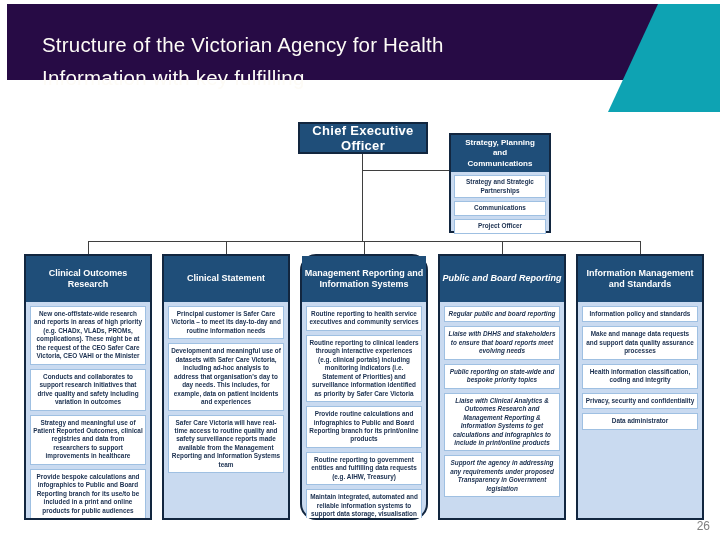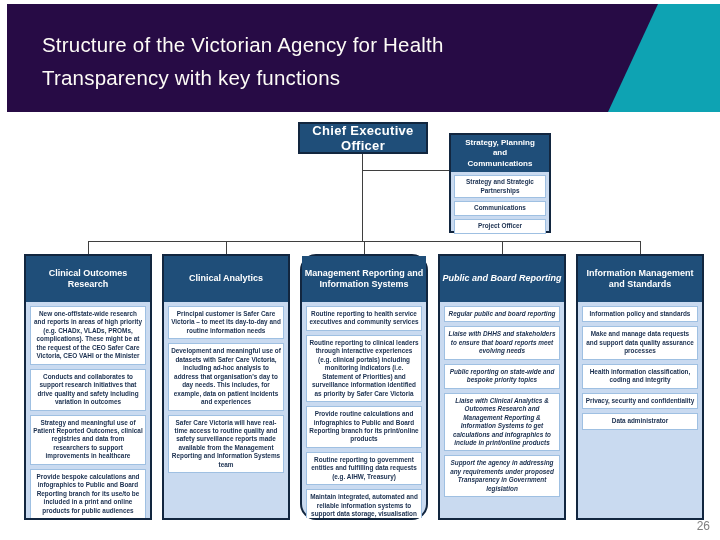--- a/index.html
+++ b/index.html
@@ -3,21 +3,21 @@
 <meta charset="utf-8">
 <style>
   html,body { margin:0; padding:0; }
   body {
     width:720px; height:540px; position:relative; overflow:hidden;
     background:#ffffff;
     font-family:"Liberation Sans", sans-serif;
   }
   
   .header-band {
-    position:absolute; left:7px; top:4px; width:713px; height:108px;
+    position:absolute; left:7px; top:4px; width:713px; height:76px;
     background:#270b45;
   }
   .teal-shape {
     position:absolute; left:0; top:0; width:713px; height:108px;
     background:#0ea3b3;
     clip-path:polygon(651px 0, 713px 0, 713px 108px, 601px 108px);
   }
   .slide-title {
     position:absolute; left:35px; top:24px; color:#fdfbf6;
     font-size:20.5px; line-height:33px; letter-spacing:0.2px;
@@ -70,21 +70,21 @@
     position:absolute; right:10px; top:519px; color:#7f7f7f; font-size:12px;
   }
 </style>
 </head>
 <body>
 
 <div class="header-band">
   <div class="teal-shape"></div>
   <div class="slide-title">
     <div>Structure of the Victorian Agency for Health</div>
-    <div>Transparency with key functions</div>
+    <div>Information with key fulfilling</div>
   </div>
 </div>
 
 <div class="line" style="left:362px; top:154px; width:1px; height:87px;"></div>
 <div class="line" style="left:362px; top:170px; width:87px; height:1px;"></div>
 <div class="line" style="left:88px; top:241px; width:553px; height:1px;"></div>
 <div class="line" style="left:88px; top:241px; width:1px; height:13px;"></div>
 <div class="line" style="left:226px; top:241px; width:1px; height:13px;"></div>
 <div class="line" style="left:364px; top:241px; width:1px; height:13px;"></div>
 <div class="line" style="left:502px; top:241px; width:1px; height:13px;"></div>
@@ -105,21 +105,21 @@
   <div class="col-header">Clinical Outcomes Research</div>
   <div class="col-body">
     <div class="item-box">New one-off/state-wide research and reports in areas of high priority (e.g. CHADx, VLADs, PROMs, complications). These might be at the request of the CEO Safer Care Victoria, CEO VAHI or the Minister</div>
     <div class="item-box">Conducts and collaborates to support research initiatives that drive quality and safety including variation in outcomes</div>
     <div class="item-box">Strategy and meaningful use of Patient Reported Outcomes, clinical registries and data from researchers to support improvements in healthcare</div>
     <div class="item-box">Provide bespoke calculations and infographics to Public and Board Reporting branch for its use/to be included in a print and online products for public audiences</div>
   </div>
 </div>
 
 <div class="column" style="left:162px;">
-  <div class="col-header">Clinical Analytics</div>
+  <div class="col-header">Clinical Statement</div>
   <div class="col-body">
     <div class="item-box">Principal customer is Safer Care Victoria – to meet its day-to-day and routine information needs</div>
     <div class="item-box">Development and meaningful use of datasets with Safer Care Victoria, including ad-hoc analysis to address that organisation's day to day needs. This includes, for example, data on patient incidents and experiences</div>
     <div class="item-box">Safer Care Victoria will have real-time access to routine quality and safety surveillance reports made available from the Management Reporting and Information Systems team</div>
   </div>
 </div>
 
 <div class="column" style="left:300px;border-radius:16px;">
   <div class="col-header">Management Reporting and Information Systems</div>
   <div class="col-body">

